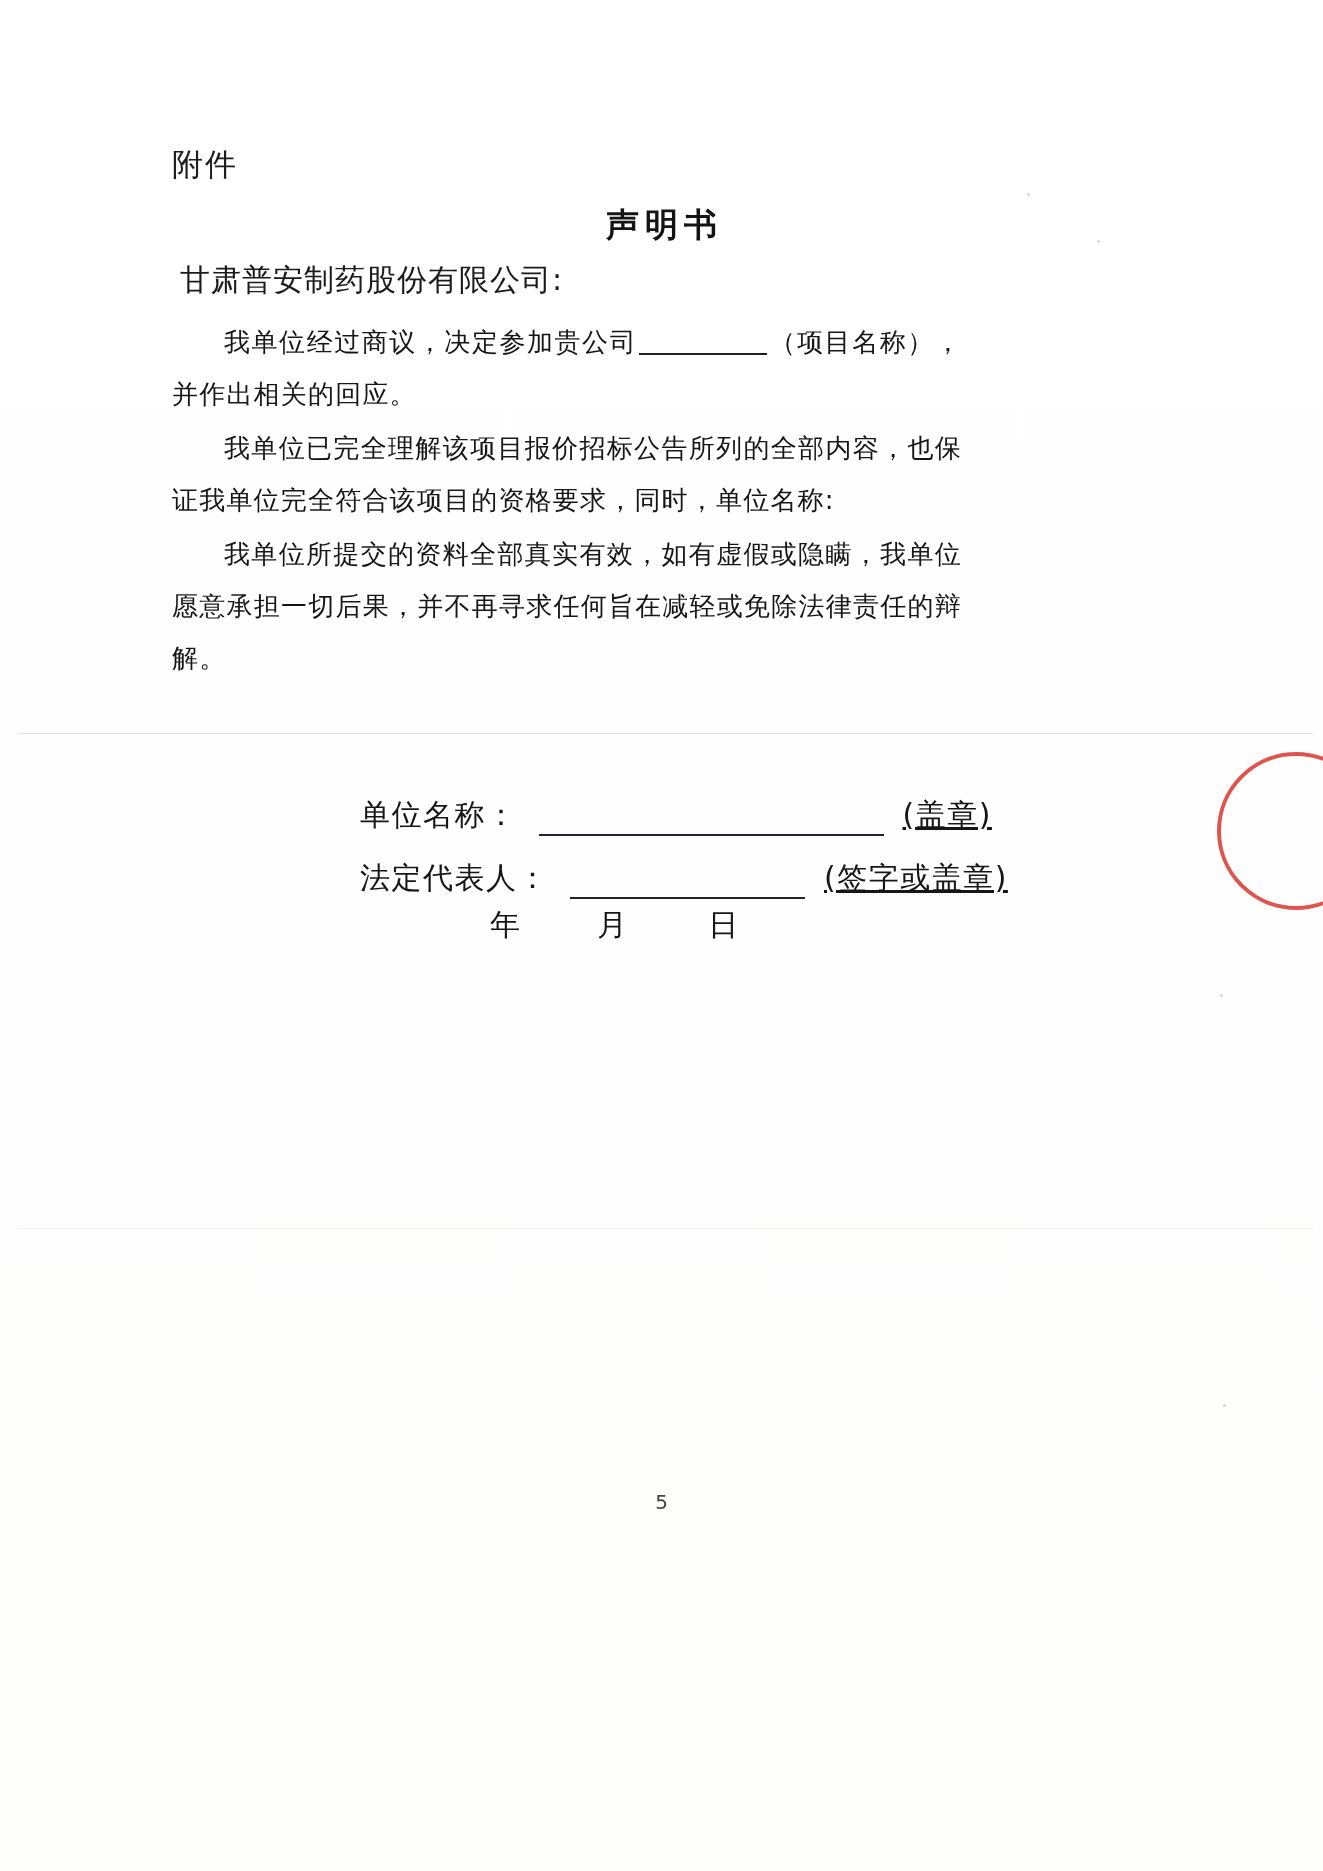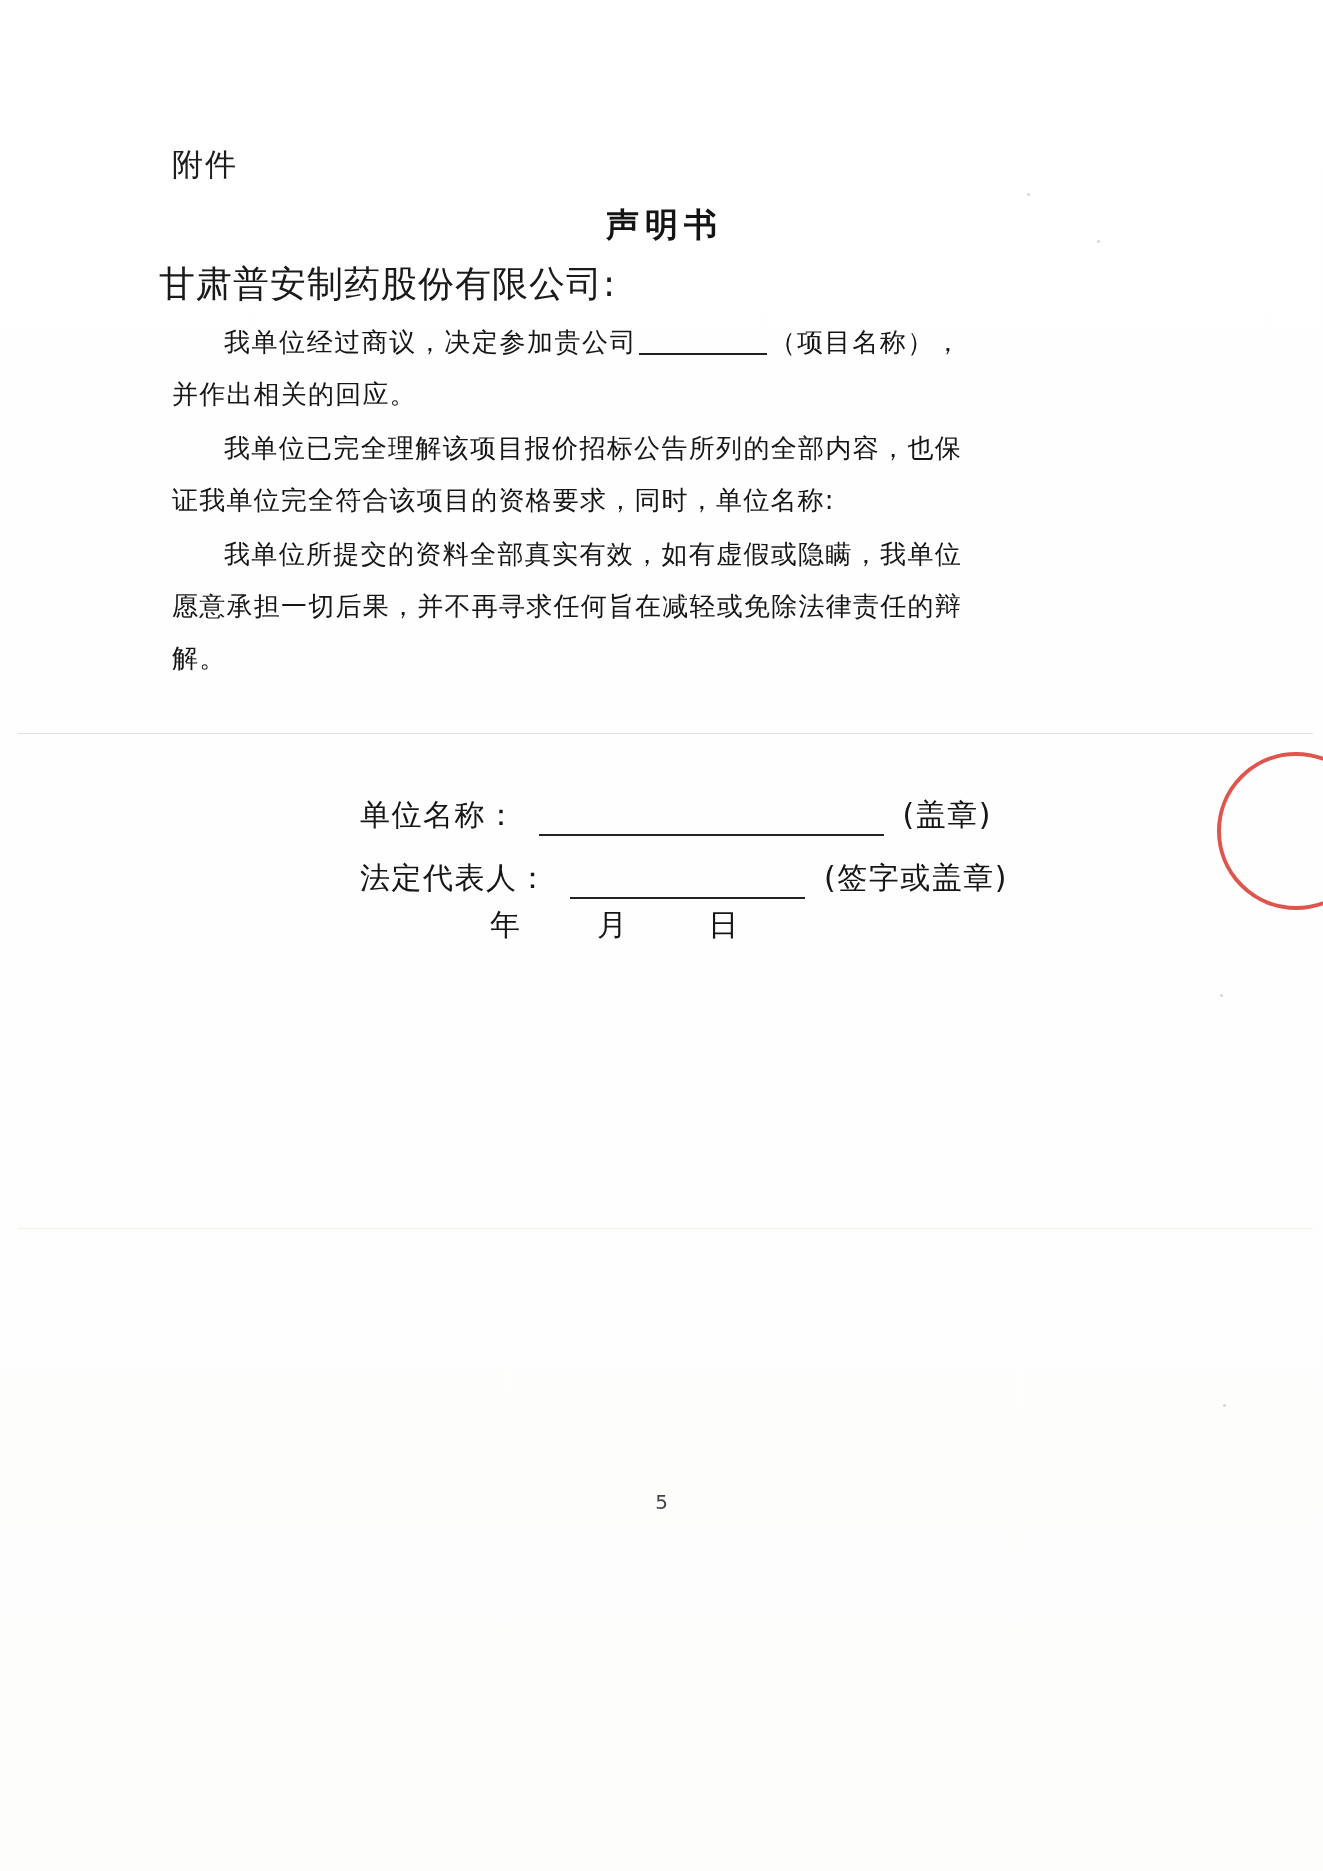--- a/index.html
+++ b/index.html
@@ -63,23 +63,23 @@
     text-align: center;
     font-size: 33px;
     font-weight: bold;
     letter-spacing: 6px;
     color: #141414;
     text-indent: 6px;
   }
 
   .addressee {
     position: absolute;
-    left: 159px;
+    left: 180px;
     top: 260px;
-    font-size: 36px;
+    font-size: 30px;
     letter-spacing: 1px;
     color: #1a1a1a;
   }
 
   .body-block {
     position: absolute;
     left: 172px;
     top: 316px;
     width: 790px;
     font-size: 26px;
@@ -116,21 +116,21 @@
     gap: 15px;
   }
   .sign-label { }
   .sign-line {
     display: inline-block;
     border-bottom: 2px solid #20232b;
     height: 26px;
   }
   .line-company { width: 345px; margin: 0 2px 0 6px; }
   .line-legal { width: 235px; margin: 0 2px 0 6px; }
-  .sign-suffix { margin-left: 2px; }
+  .sign-suffix { margin-left: 2px; text-decoration: underline; }
 
   .date-row {
     position: absolute;
     left: 490px;
     top: 905px;
     font-size: 30px;
     color: #161616;
     letter-spacing: 2px;
   }
   .date-row span { display: inline-block; }

